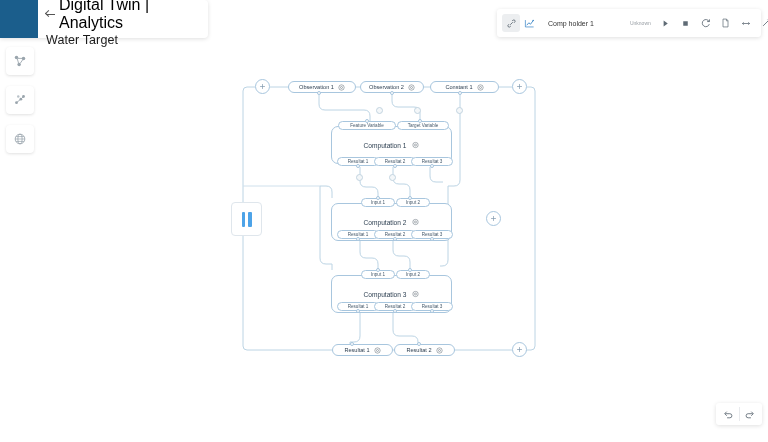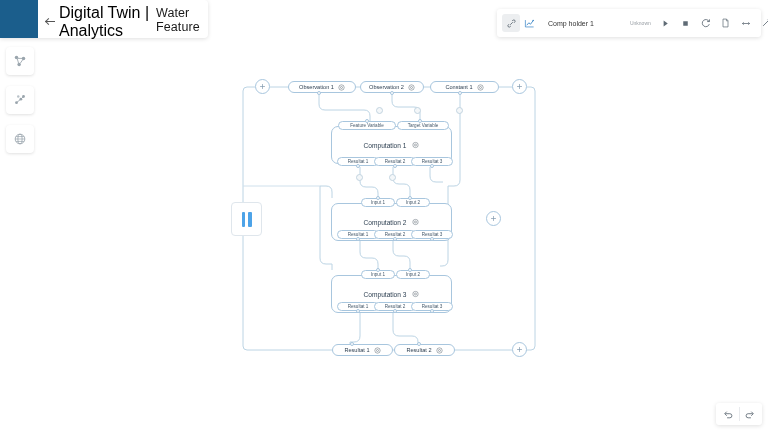--- a/index.html
+++ b/index.html
@@ -12,21 +12,21 @@
   #app { position: relative; width: 768px; height: 442px; background: #ffffff; }
 
   
   .header-card {
     position: absolute; left: 0; top: 0; width: 208px; height: 38px;
     background: #ffffff; border-radius: 0 4px 4px 0;
     box-shadow: 0 1px 4px rgba(0,0,0,0.13);
     display: flex; align-items: stretch; z-index: 30;
   }
   .header-logo { width: 38px; height: 38px; background: #1b5e8c; flex: none; }
-  .header-text { padding: 5px 0 0 8px; display: flex; justify-content: center; }
+  .header-text { padding: 5px 0 0 8px; display: flex; flex-direction: column; justify-content: center; }
   .breadcrumb-row { display: flex; align-items: center; gap: 4px; }
   .back-arrow { width: 9px; height: 9px; position: relative; flex: none; }
   .back-arrow:before {
     content: ""; position: absolute; left: 0; top: 4px; width: 9px; height: 1px; background: #555;
   }
   .back-arrow:after {
     content: ""; position: absolute; left: 0; top: 1.5px; width: 4px; height: 4px;
     border-left: 1px solid #555; border-bottom: 1px solid #555; transform: rotate(45deg);
   }
   .page-title { font-size: 12.5px; color: #1a1a1a; font-weight: 400; margin-top: 1px; letter-spacing: .1px; }
@@ -152,21 +152,21 @@
     </g>
   </svg>
 
   <div class="header-card">
     <div class="header-logo"></div>
     <div class="header-text">
       <div class="breadcrumb-row">
         <span class="back-arrow"></span>
         <span>Digital Twin | Analytics</span>
       </div>
-      <div class="page-title">Water Feature</div>
+      <div class="page-title">Water Target</div>
     </div>
   </div>
 
   <div class="rail-btn rail-1">
     <svg width="14" height="14" viewBox="0 0 16 16">
       <circle cx="4" cy="4" r="2" fill="#9aa5ad"></circle>
         <circle cx="12" cy="5" r="2" fill="#9aa5ad"></circle>
       <circle cx="7" cy="12" r="2" fill="#9aa5ad"></circle>
       <path d="M5.6 5 L10.4 5 M5 5.8 L6.3 10.3 M11 6.7 L8.3 10.6" stroke="#9aa5ad" stroke-width="1" fill="none"></path>
     </svg>

